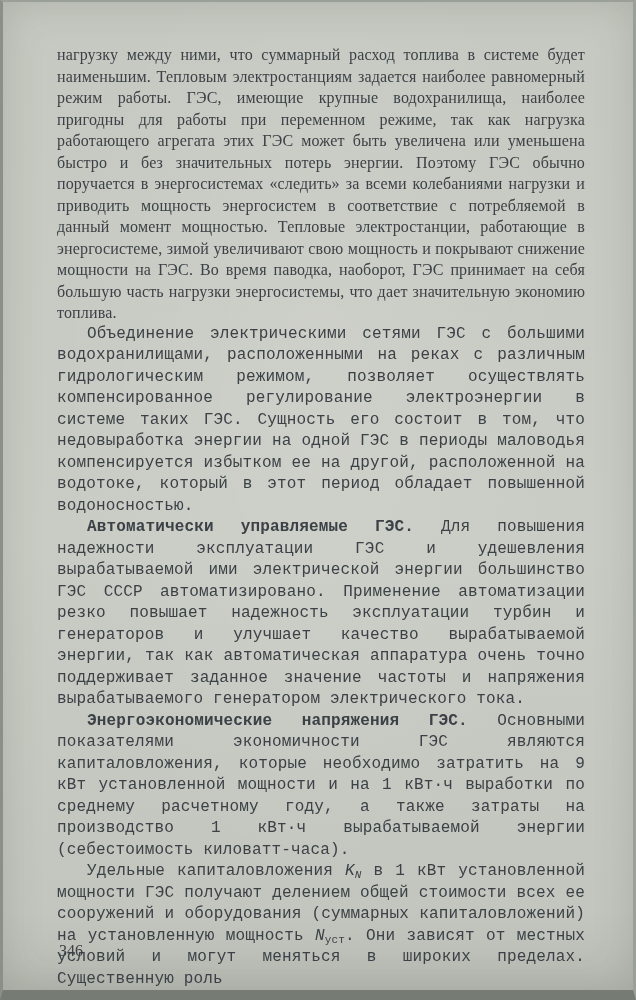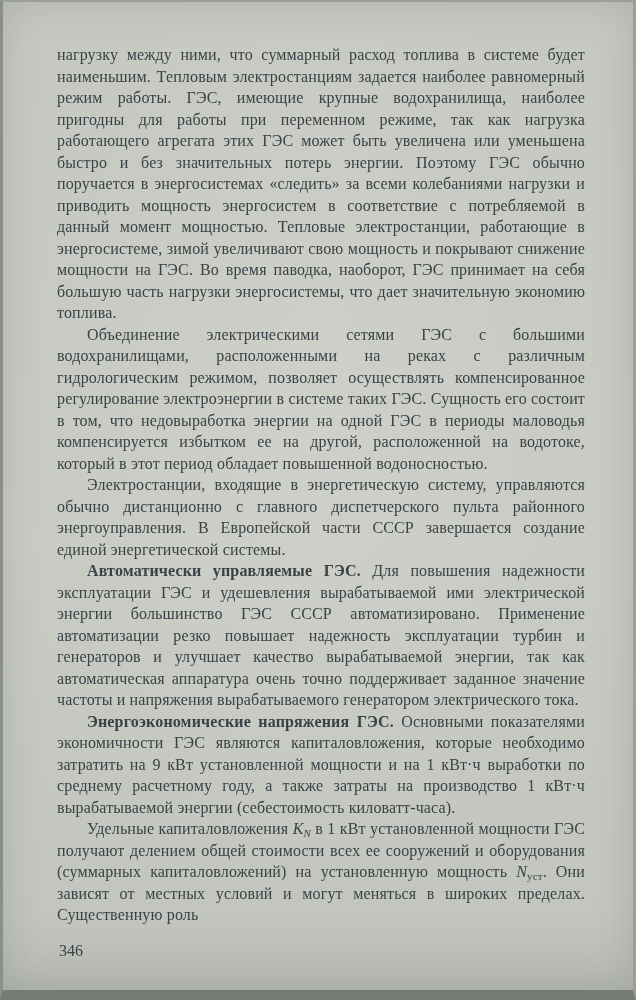--- a/index.html
+++ b/index.html
@@ -33,20 +33,21 @@
     letter-spacing: 0.15px;
     color: #3b4146;
     text-align: justify;
   }
   .text-block p {
     margin: 0;
     padding: 0;
   }
   .text-block p.indent {
     text-indent: 30px;
+    font-family: Liberation Mono, monospace;
   }
   .text-block .bold {
     font-weight: bold;
   }
   .text-block .italic {
     font-style: italic;
   }
   .text-block sub {
     font-size: 11px;
     line-height: 0;
@@ -61,19 +62,18 @@
     color: #3b4146;
   }
 </style>
 </head>
 <body>
 
 <div class="scan">
   <div class="text-block">
       <p class=""><span>нагрузку между ними, что суммарный расход топлива в системе будет наименьшим. Тепловым электростанциям задается наиболее равномерный режим работы. ГЭС, имеющие крупные водохранилища, наиболее пригодны для работы при переменном режиме, так как нагрузка работающего агрегата этих ГЭС может быть увеличена или уменьшена быстро и без значительных потерь энергии. Поэтому ГЭС обычно поручается в энергосистемах «следить» за всеми колебаниями нагрузки и приводить мощность энергосистем в соответствие с потребляемой в данный момент мощностью. Тепловые электростанции, работающие в энергосистеме, зимой увеличивают свою мощность и покрывают снижение мощности на ГЭС. Во время паводка, наоборот, ГЭС принимает на себя большую часть нагрузки энергосистемы, что дает значительную экономию топлива.</span></p>
       <p class="indent"><span>Объединение электрическими сетями ГЭС с большими водохранилищами, расположенными на реках с различным гидрологическим режимом, позволяет осуществлять компенсированное регулирование электроэнергии в системе таких ГЭС. Сущность его состоит в том, что недовыработка энергии на одной ГЭС в периоды маловодья компенсируется избытком ее на другой, расположенной на водотоке, который в этот период обладает повышенной водоносностью.</span></p>
-      <p class="indent"><span>Электростанции, входящие в энергетическую систему, управляются обычно дистанционно с главного диспетчерского пульта районного энергоуправления. В Европейской части СССР завершается создание единой энергетической системы.</span></p>
       <p class="indent"><span class="bold">Автоматически управляемые ГЭС.</span><span> Для повышения надежности эксплуатации ГЭС и удешевления вырабатываемой ими электрической энергии большинство ГЭС СССР автоматизировано. Применение автоматизации резко повышает надежность эксплуатации турбин и генераторов и улучшает качество вырабатываемой энергии, так как автоматическая аппаратура очень точно поддерживает заданное значение частоты и напряжения вырабатываемого генератором электрического тока.</span></p>
       <p class="indent"><span class="bold">Энергоэкономические напряжения ГЭС.</span><span> Основными показателями экономичности ГЭС являются капиталовложения, которые необходимо затратить на 9 кВт установленной мощности и на 1 кВт·ч выработки по среднему расчетному году, а также затраты на производство 1 кВт·ч вырабатываемой энергии (себестоимость киловатт-часа).</span></p>
       <p class="indent"><span>Удельные капиталовложения </span><span class="italic">K</span><sub class="italic">N</sub><span> в 1 кВт установленной мощности ГЭС получают делением общей стоимости всех ее сооружений и оборудования (суммарных капиталовложений) на установленную мощность </span><span class="italic">N</span><sub>уст</sub><span>. Они зависят от местных условий и могут меняться в широких пределах. Существенную роль</span></p>
     </div>
   <div class="page-number">346</div>
 </div>
 
 </body></html>

